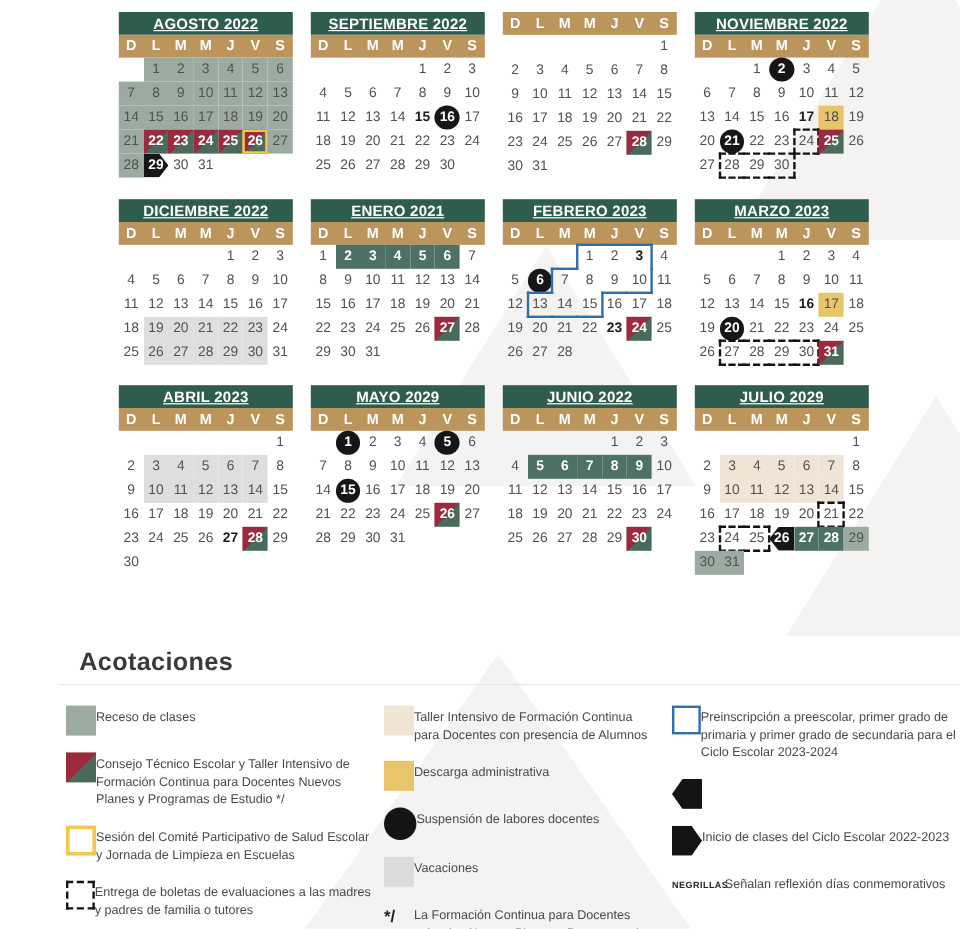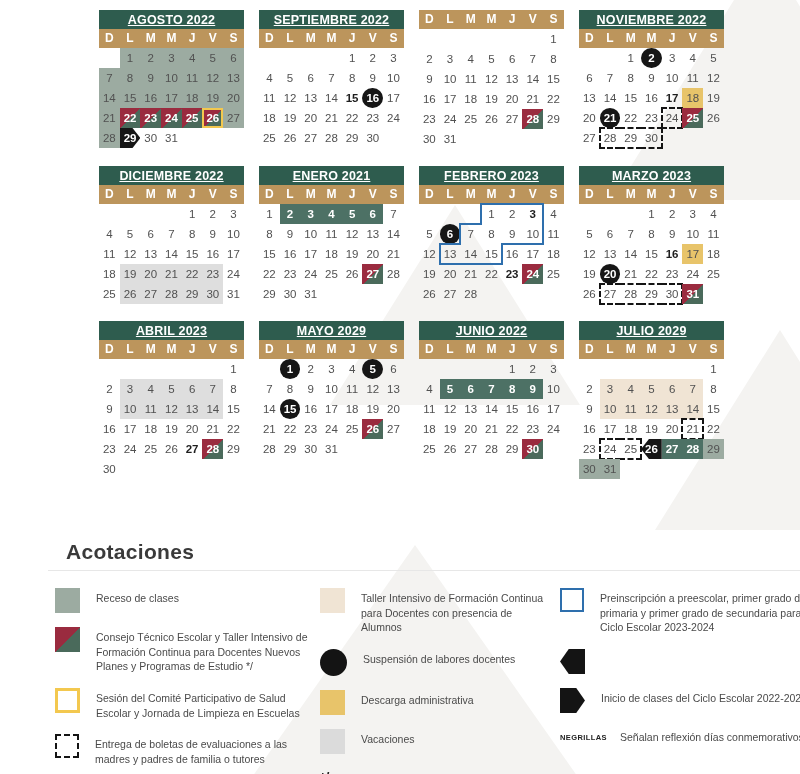--- a/index.html
+++ b/index.html
@@ -40,21 +40,21 @@
   .dash-end::after{border-left:none;}
   .pre-border{position:absolute;inset:-1px;pointer-events:none;}
 
   
   .acotaciones{position:absolute;left:50px;top:524px;margin:16px;font-size:21px;
                font-weight:bold;color:#3a3a3a;letter-spacing:.3px;}
   .divider{position:absolute;left:48px;right:0;top:570px;height:1px;background:#e7e7e7;}
   .legend{position:absolute;left:55px;top:588px;display:grid;
           grid-template-columns:255px 230px 255px;column-gap:10px;}
   .legend-col{display:flex;flex-direction:column;gap:14px;}
-  .legend-item{display:flex;gap:16px;align-items:flex-start;}
+  .legend-item{display:flex;align-items:flex-start;}
   .legend-text{font-size:10.5px;line-height:1.4;color:#4a4a4a;padding-top:3px;}
   .sw{width:25px;height:25px;flex:none;}
   .sw-receso{background:#9CABA1;}
   .sw-salud{background:#fff;border:3px solid #F3C84F;width:19px;height:19px;}
   .sw-cte{background:linear-gradient(135deg,#9A2B3F 52%,#4A6A5B 52%);}
   .sw-dash{background:#fff;border:2.5px dashed #141414;width:20px;height:20px;}
   .sw-beige{background:#F0E4D4;}
   .sw-circle{background:#141414;border-radius:50%;width:27px;height:27px;}
   .sw-descarga{background:#E8C46A;}
   .sw-vac{background:#DBDBDB;}
@@ -671,26 +671,26 @@
             <div class="sw sw-dash"></div>
             <div class="legend-text">Entrega de boletas de evaluaciones a las madres y padres de familia o tutores</div>
           </div>
         </div>
       <div class="legend-col">
           <div class="legend-item">
             <div class="sw sw-beige"></div>
             <div class="legend-text">Taller Intensivo de Formación Continua para Docentes con presencia de Alumnos</div>
           </div>
           <div class="legend-item">
+            <div class="sw sw-descarga"></div>
+            <div class="legend-text">Descarga administrativa</div>
+          </div>
+          <div class="legend-item">
             <div class="sw sw-circle"></div>
             <div class="legend-text">Suspensión de labores docentes</div>
-          </div>
-          <div class="legend-item">
-            <div class="sw sw-descarga"></div>
-            <div class="legend-text">Descarga administrativa</div>
           </div>
           <div class="legend-item">
             <div class="sw sw-vac"></div>
             <div class="legend-text">Vacaciones</div>
           </div>
           <div class="legend-item">
             <span class="sw-sym">*/</span>
             <div class="legend-text">La Formación Continua para Docentes sobre los Nuevos Planes y Programas de Estudio será permanente durante todo el ciclo escolar</div>
           </div>
         </div>

